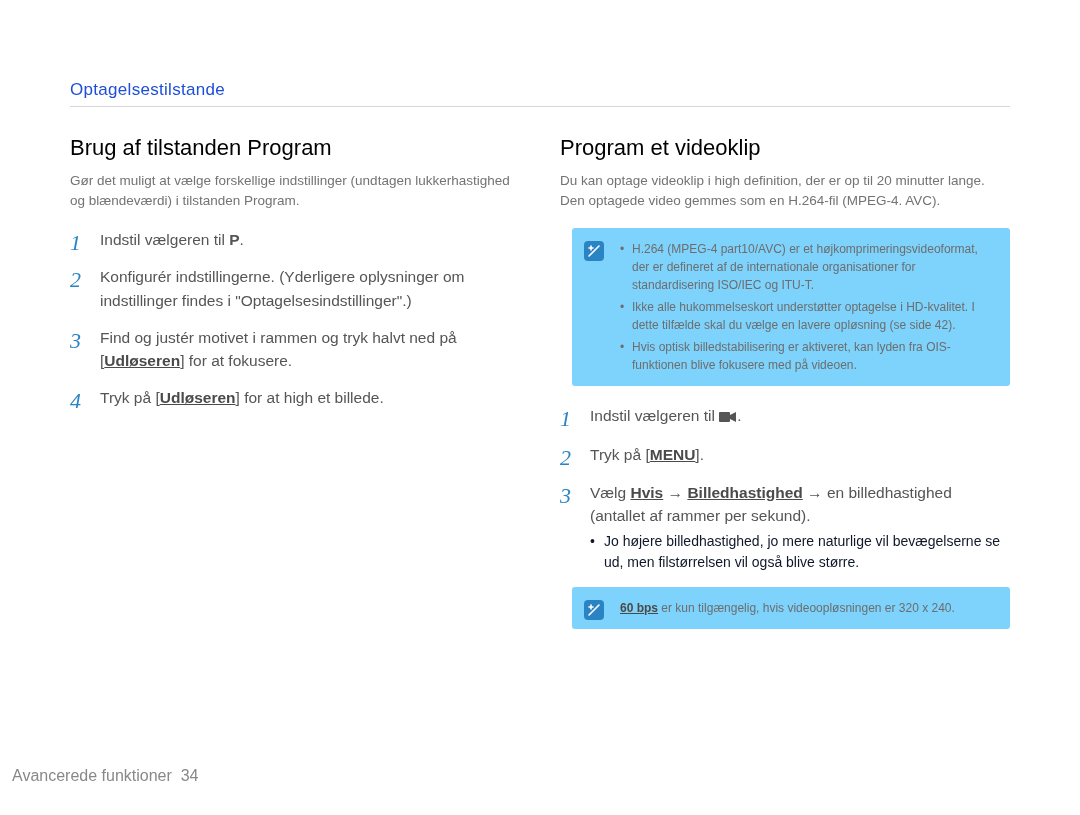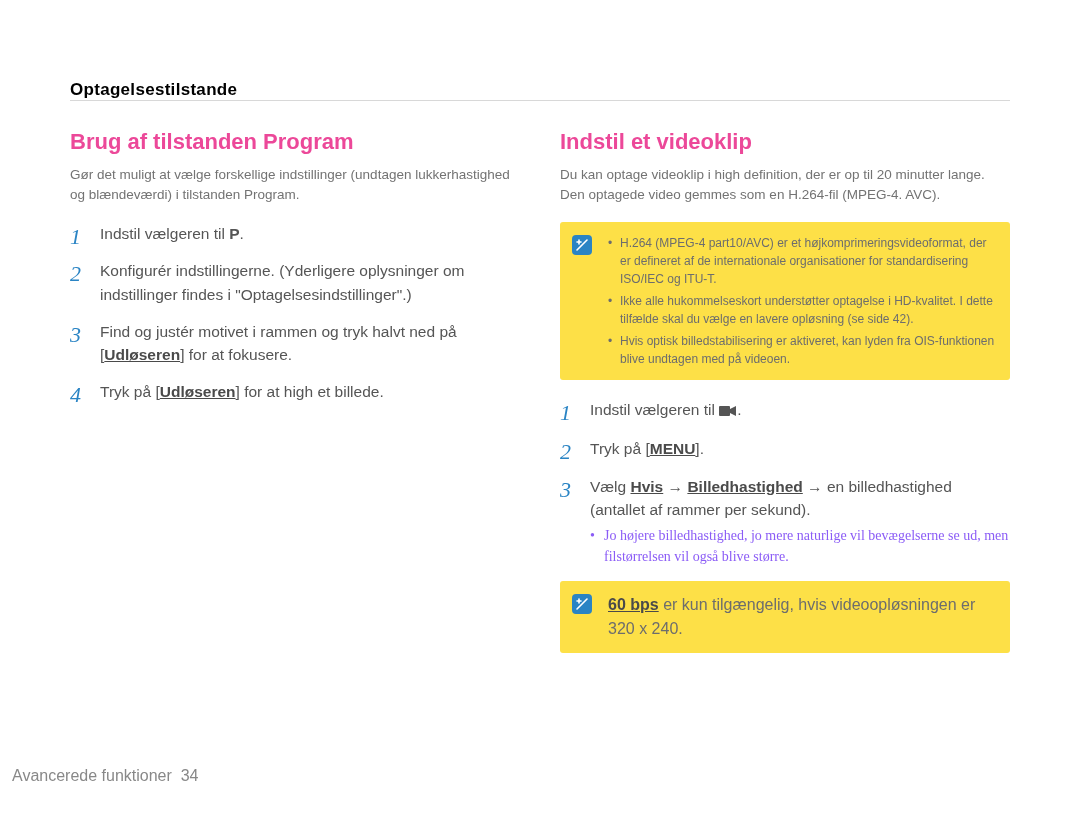--- a/index.html
+++ b/index.html
@@ -7,41 +7,42 @@
     width: 1080px;
     height: 815px;
     background: #ffffff;
     font-family: Arial, Helvetica, sans-serif;
     color: #4a4a4a;
     position: relative;
     padding: 80px 70px 40px 70px;
   }
   .breadcrumb {
     font-size: 17px;
-    color: #000000;
-    font-weight: 700;
+    color: #1d4ed8;
+    font-weight: 400;
     letter-spacing: 0.3px;
+    margin-bottom: 6px;
   }
   hr.rule {
     border: none;
     border-top: 1px solid #d8d8d8;
     margin-bottom: 28px;
   }
   .columns {
     display: flex;
     gap: 40px;
   }
   .col {
     flex: 1;
     min-width: 0;
   }
   h2.section-title {
-    color: #ec4899;
+    color: #000000;
     font-size: 22px;
-    font-weight: 700;
+    font-weight: 400;
     margin-bottom: 10px;
   }
   p.intro {
     font-size: 13.5px;
     line-height: 1.45;
     color: #737373;
     margin-bottom: 18px;
   }
   ol.steps {
     list-style: none;
@@ -69,41 +70,40 @@
   .ico-p {
     font-weight: bold;
     font-family: Arial, sans-serif;
   }
   .ico-cam {
     display: inline-block;
     vertical-align: -2px;
   }
   .step-sub {
     font-size: 14px;
-    color: #8b5cf6;
+    color: #0f172a;
     margin-top: 4px;
-    font-family: Liberation Serif, serif;
   }
   .step-sub-item {
     padding-left: 14px;
     position: relative;
     line-height: 1.5;
   }
   .step-sub-item::before {
     content: "•";
     position: absolute;
     left: 0;
     top: 0;
   }
   .note-box {
-    background: #fde047;
+    background: #7dd3fc;
     border-radius: 3px;
     padding: 12px 14px 12px 48px;
     position: relative;
-    margin: 12px 0 18px 0;
+    margin: 12px 0 18px 12px;
   }
   .note-icon {
     position: absolute;
     left: 12px;
     top: 13px;
     width: 20px;
     height: 20px;
     border-radius: 4px;
     background: #2a84c4;
     display: flex;
@@ -123,21 +123,21 @@
     margin-bottom: 4px;
   }
   .note-box ul li:last-child { margin-bottom: 0; }
   .note-box ul li::before {
     content: "•";
     position: absolute;
     left: 0;
     top: 0;
   }
   .note-box .note-single {
-    font-size: 16px;
+    font-size: 12px;
     line-height: 1.5;
     color: #6d6d6d;
   }
   b { font-weight: bold; color:#4a4a4a;text-decoration:underline; }
   .footer {
     position: absolute;
     bottom: 30px;
     left: 12px;
     width: 100%;
     font-size: 16px;
@@ -166,33 +166,33 @@
       <li>
         <span>Find og justér motivet i rammen og tryk halvt ned på [</span><b>Udløseren</b><span>] for at fokusere.</span>
       </li>
       <li>
         <span>Tryk på [</span><b>Udløseren</b><span>] for at high et billede.</span>
       </li>
     </ol>
   </div>
 
   <div class="col">
-    <h2 class="section-title">Indstil et videoklip</h2>
+    <h2 class="section-title">Program et videoklip</h2>
     <p class="intro">Du kan optage videoklip i high definition, der er op til 20 minutter lange. Den optagede video gemmes som en H.264-fil (MPEG-4. AVC).</p>
 
     <div class="note-box">
       <div class="note-icon">
         <svg width="14" height="14" viewBox="0 0 14 14">
             <path d="M2 12 L12 2 M4 2 L4 6 M2 4 L6 4" stroke="#fff" stroke-width="1.6" fill="none" stroke-linecap="round"></path>
           </svg>
       </div>
       <ul>
         <li>H.264 (MPEG-4 part10/AVC) er et højkomprimeringsvideoformat, der er defineret af de internationale organisationer for standardisering ISO/IEC og ITU-T.</li>
         <li>Ikke alle hukommelseskort understøtter optagelse i HD-kvalitet. I dette tilfælde skal du vælge en lavere opløsning (se side 42).</li>
-        <li>Hvis optisk billedstabilisering er aktiveret, kan lyden fra OIS-funktionen blive undtagen med på videoen.</li>
+        <li>Hvis optisk billedstabilisering er aktiveret, kan lyden fra OIS-funktionen blive fokusere med på videoen.</li>
       </ul>
     </div>
 
     <ol class="steps">
       <li>
         <span>Indstil vælgeren til </span><span class="ico-cam">
           <svg width="18" height="12" viewBox="0 0 18 12">
               <rect x="0" y="1" width="11" height="10" rx="1" fill="#555"></rect>
               <path d="M11 4 L17 1 L17 11 L11 8 Z" fill="#555"></path>
             </svg>

